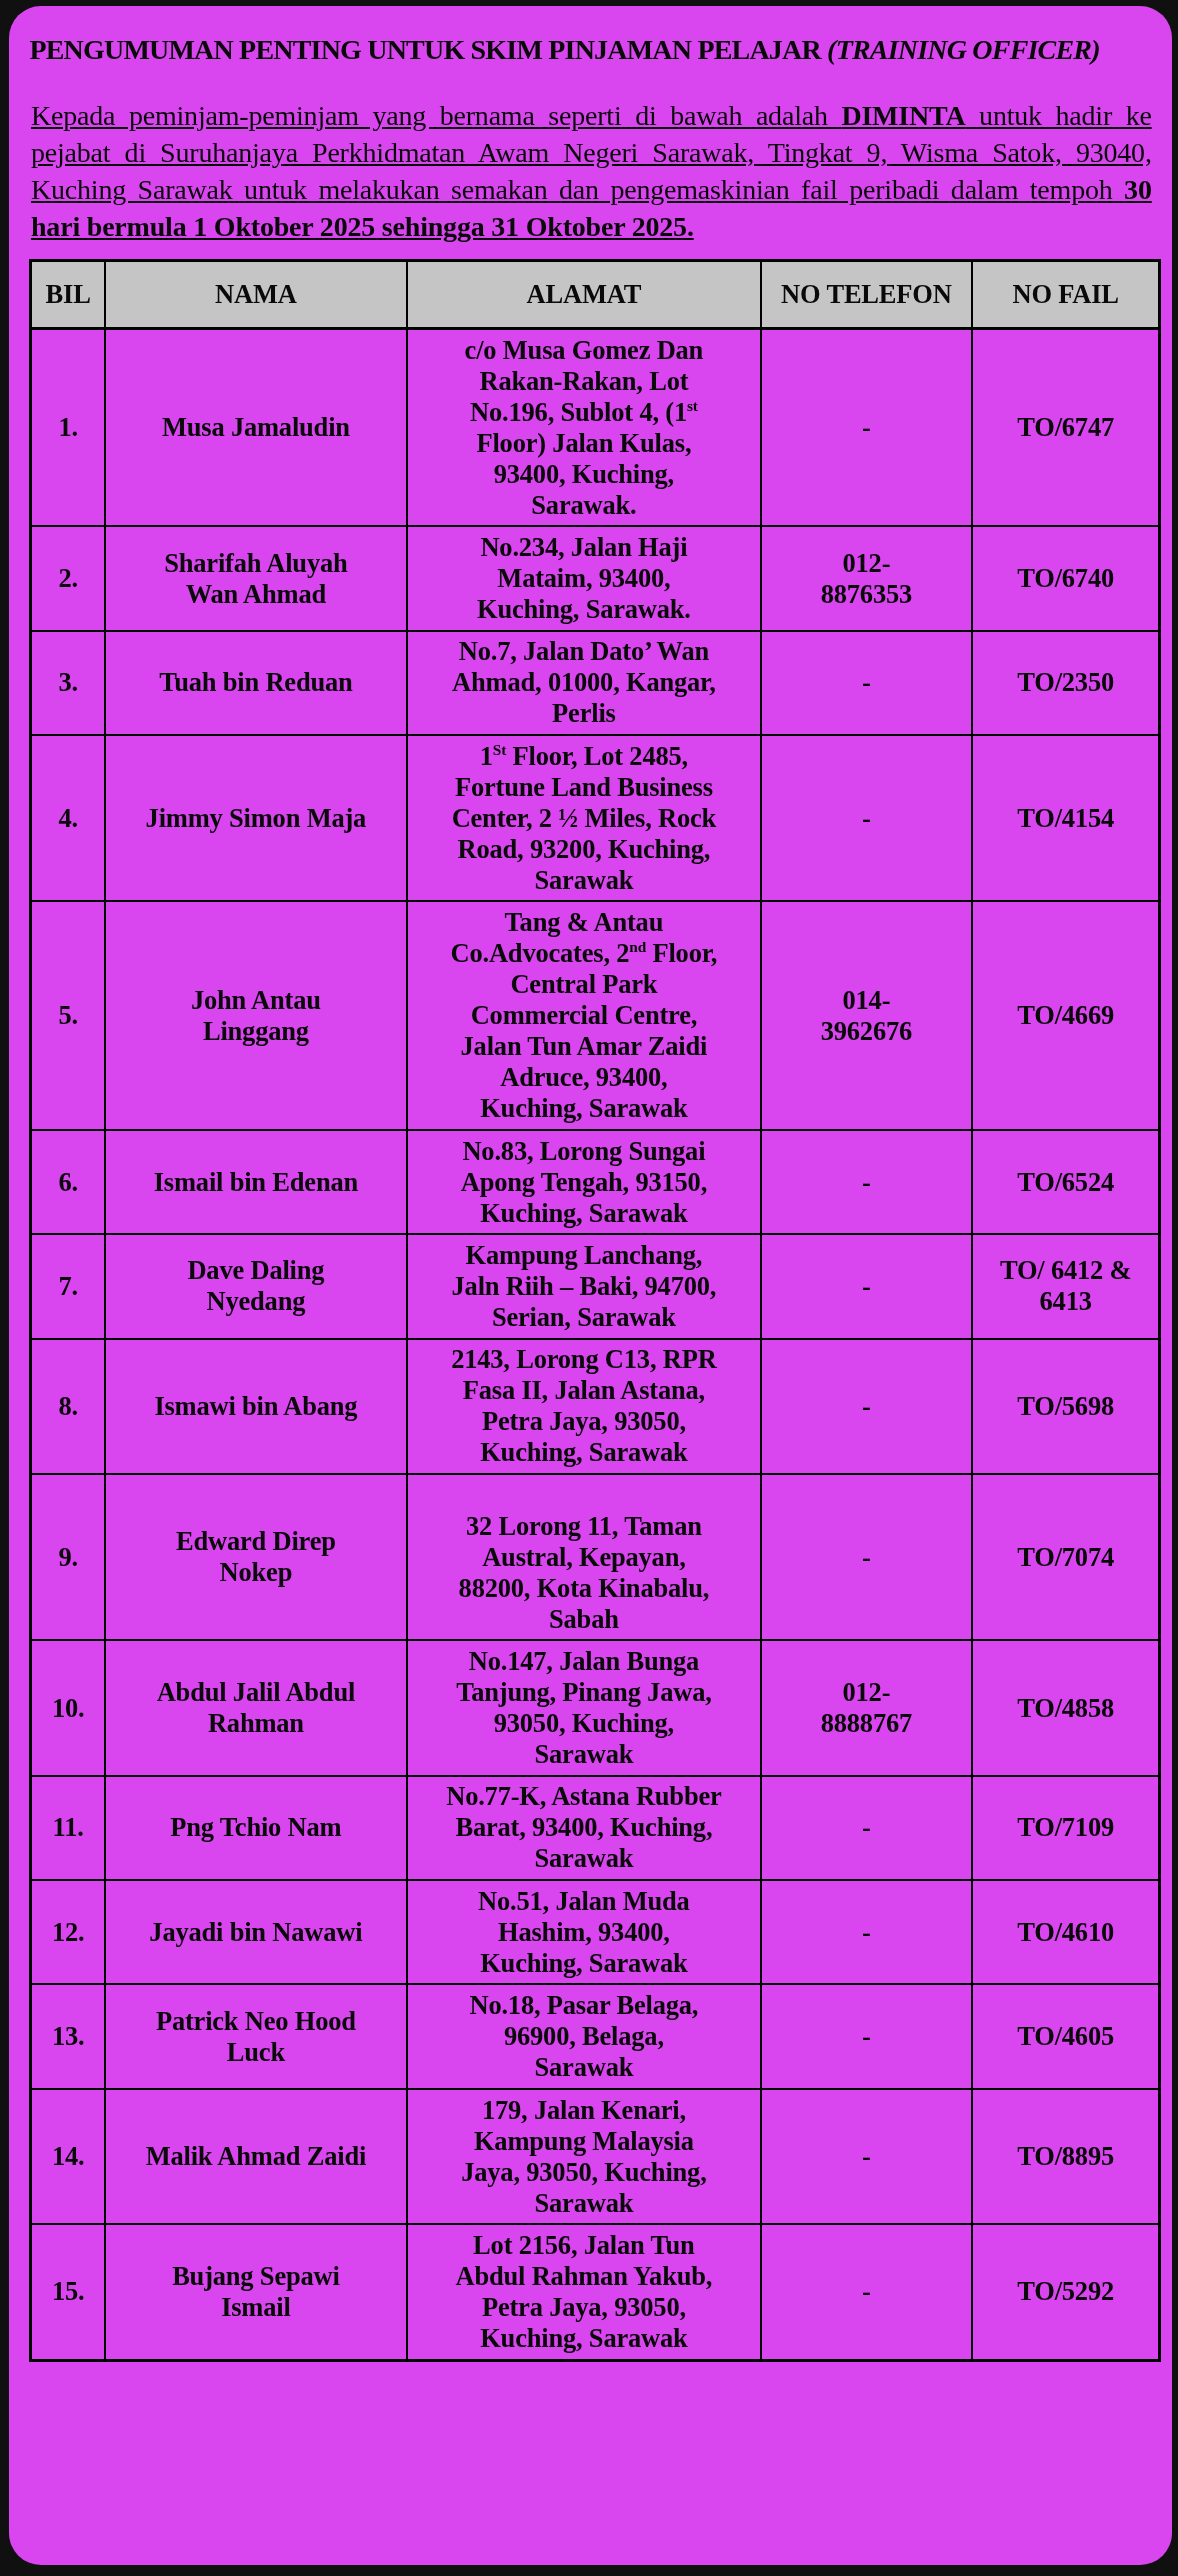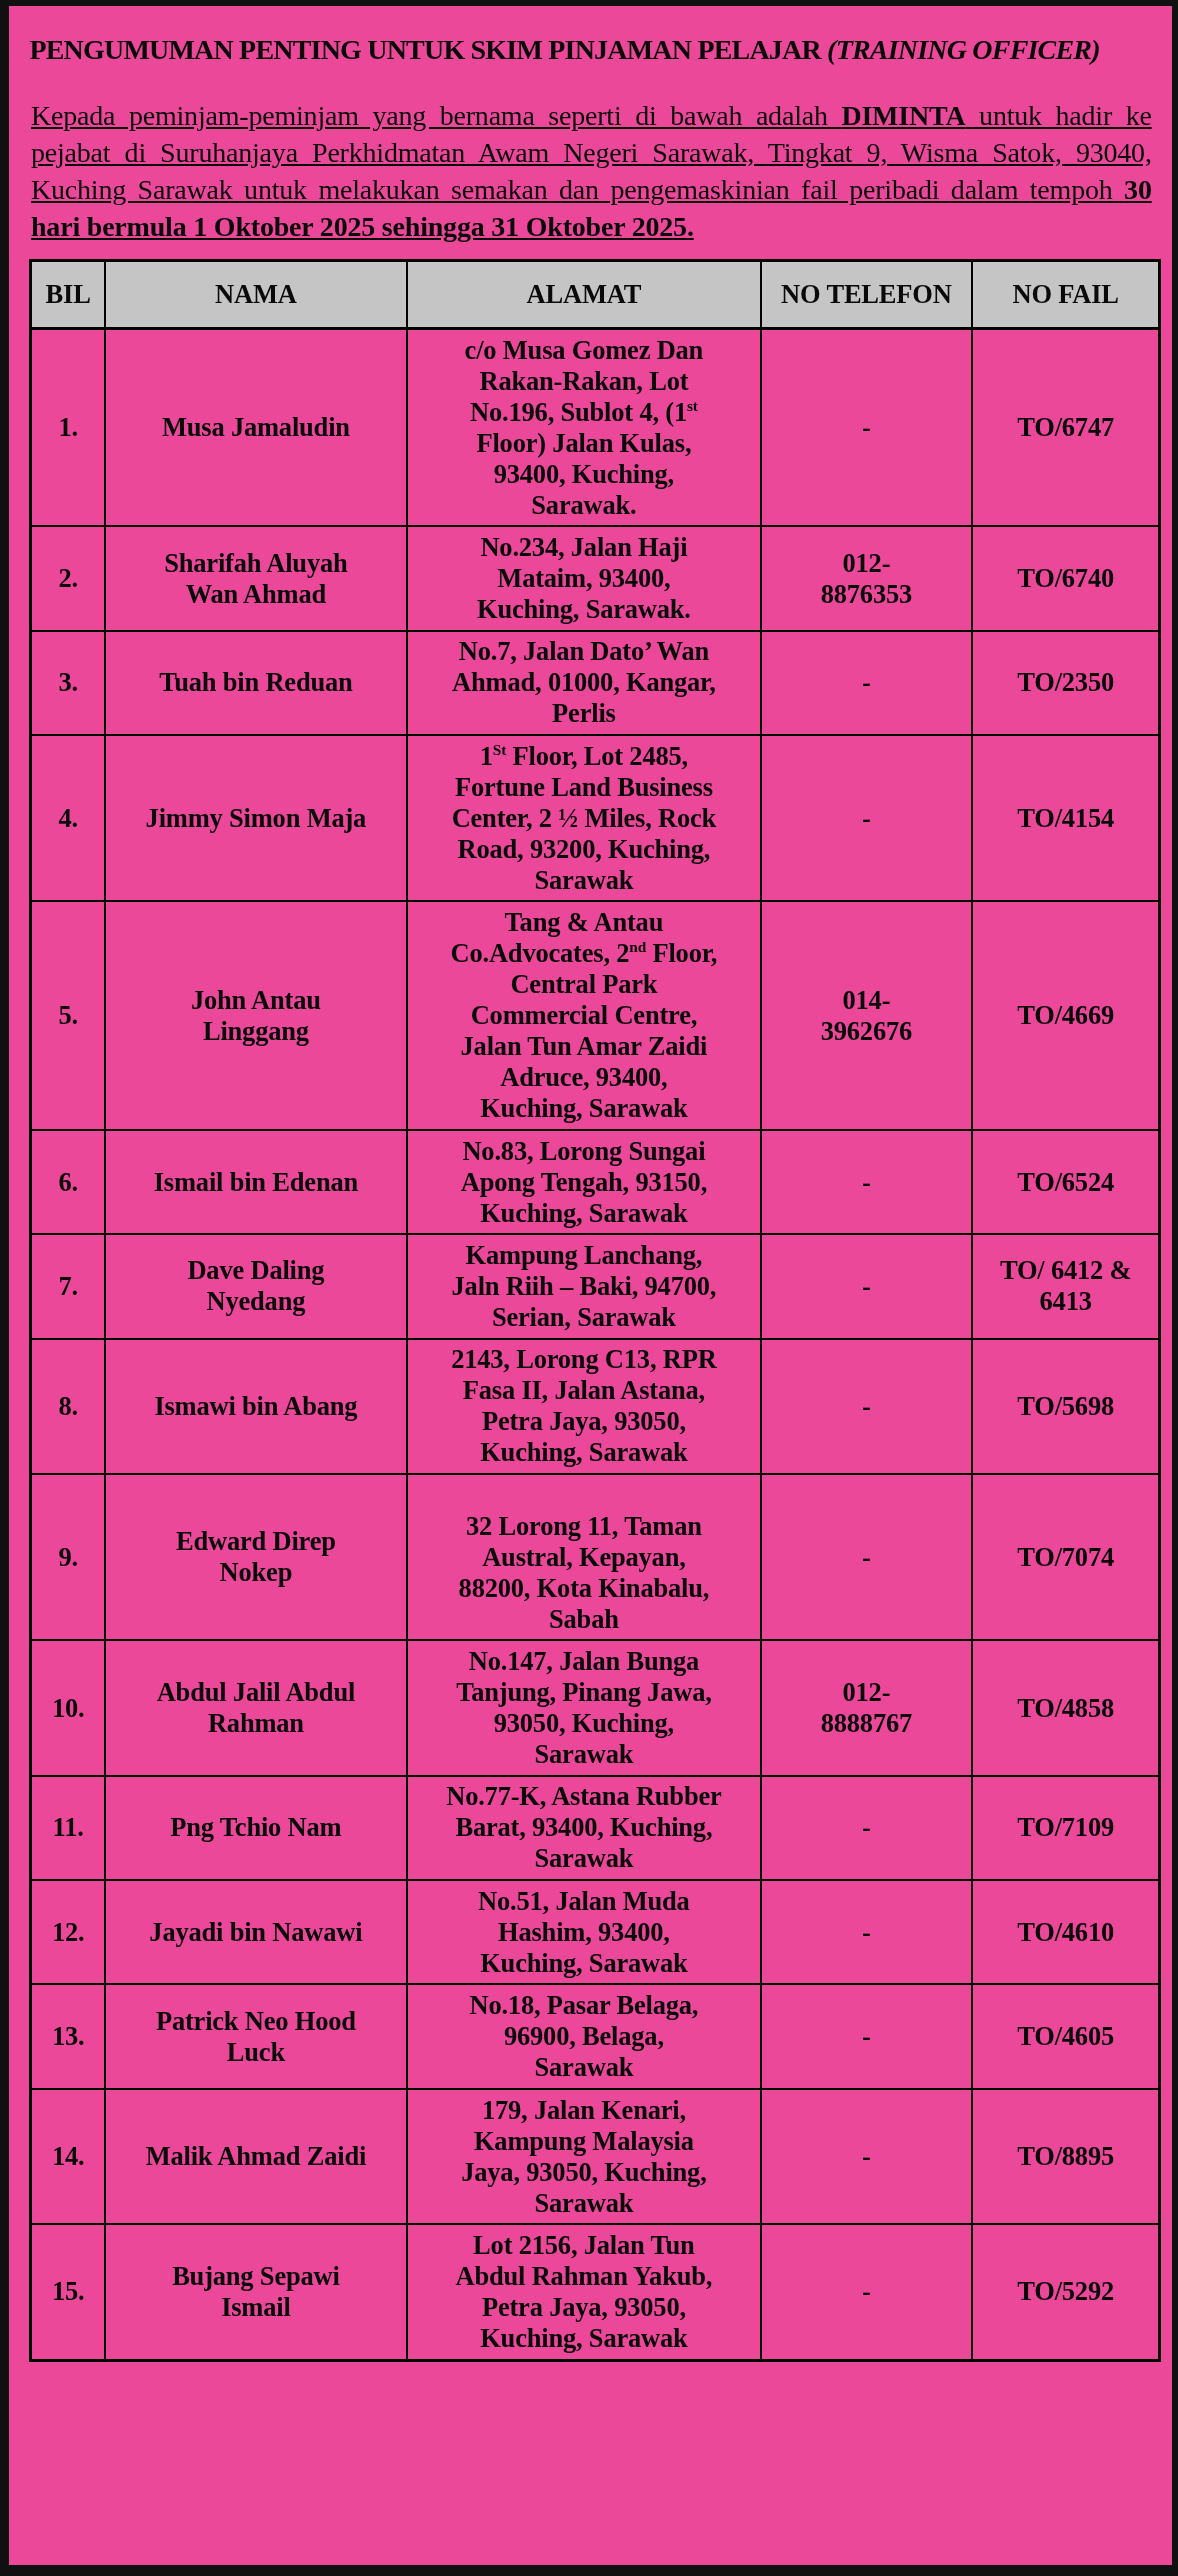--- a/index.html
+++ b/index.html
@@ -13,23 +13,24 @@
     width: 1178px;
     height: 2576px;
     box-sizing: border-box;
     padding: 6.2px 6.2px 11px 9.4px;
     background: #101010;
   }
   .page {
     width: 100%;
     height: 100%;
     box-sizing: border-box;
-    background: #ec4899;
+    background: #d946ef;
     padding: 20px 17px 3px 20px;
     overflow: hidden;
+    border-radius: 32px;
   }
   .title {
     margin: 7.8px 0 0 0;
     font-size: 28px;
     font-weight: bold;
     letter-spacing: -0.8px;
     white-space: nowrap;
   }
   .title .officer { font-style: italic; }
   .intro {

